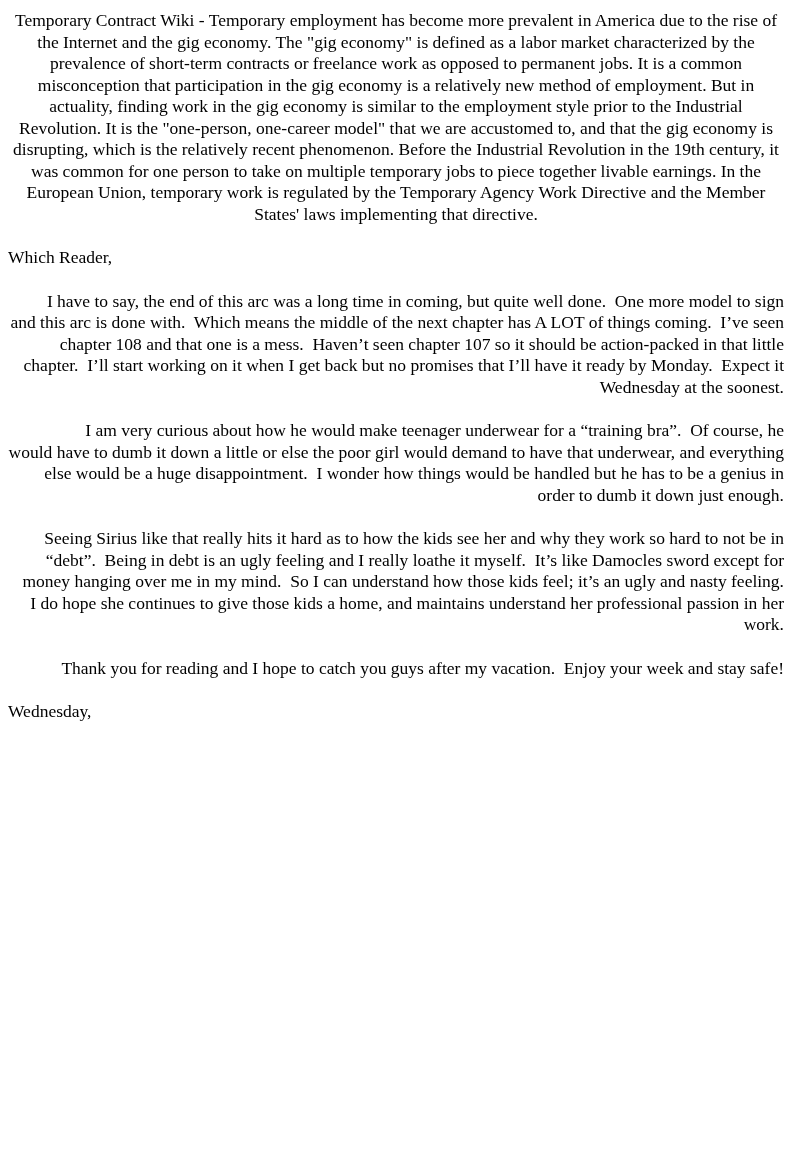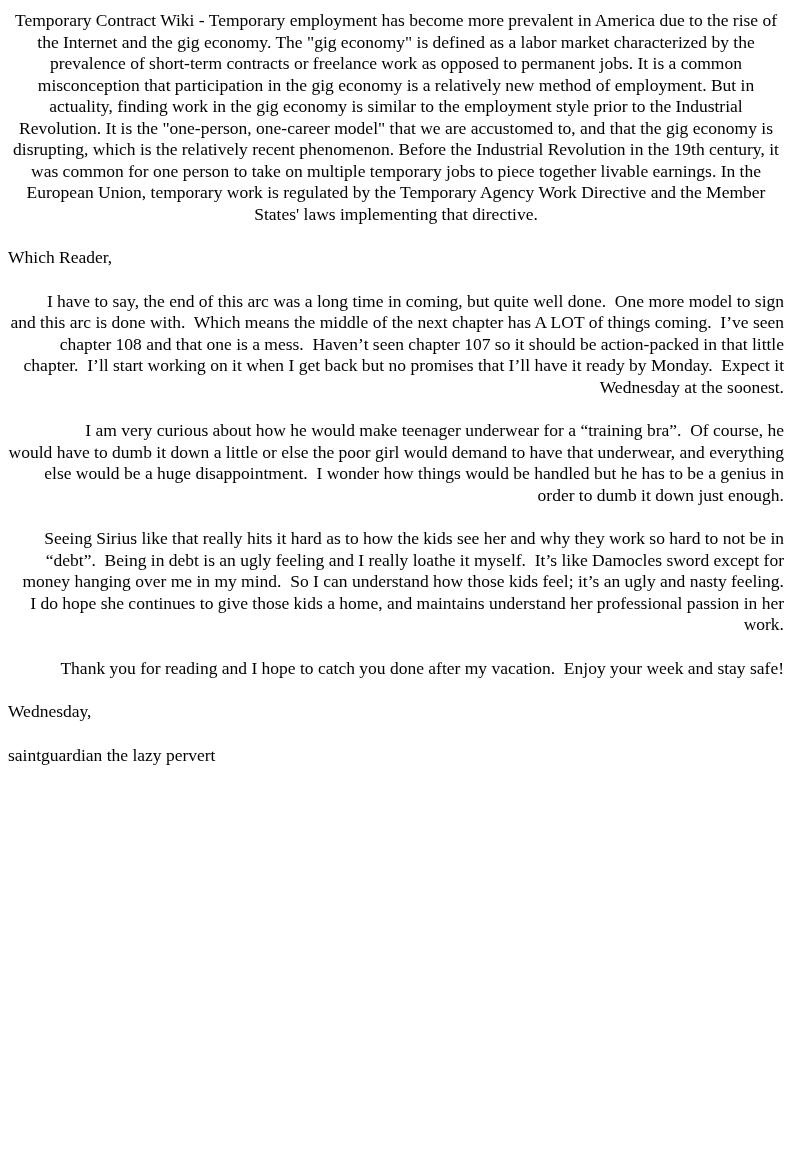--- a/index.html
+++ b/index.html
@@ -50,19 +50,18 @@
 
   <p class="salutation">Which Reader,</p>
 
   <p class="body-paragraph">I have to say, the end of this arc was a long time in coming, but quite well done.  One more model to sign and this arc is done with.  Which means the middle of the next chapter has A LOT of things coming.  I’ve seen chapter 108 and that one is a mess.  Haven’t seen chapter 107 so it should be action-packed in that little chapter.  I’ll start working on it when I get back but no promises that I’ll have it ready by Monday.  Expect it
 Wednesday at the soonest.</p>
 
   <p class="body-paragraph">I am very curious about how he would make teenager underwear for a “training bra”.  Of course, he would have to dumb it down a little or else the poor girl would demand to have that underwear, and everything else would be a huge disappointment.  I wonder how things would be handled but he has to be a genius in order to dumb it down just enough.</p>
 
   <p class="body-paragraph">Seeing Sirius like that really hits it hard as to how the kids see her and why they work so hard to not be in “debt”.  Being in debt is an ugly feeling and I really loathe it myself.  It’s like Damocles sword except for money hanging over me in my mind.  So I can understand how those kids feel; it’s an ugly and nasty feeling.  I do hope she continues to give those kids a home, and maintains understand her professional passion in her work.</p>
 
-  <p class="body-paragraph">Thank you for reading and I hope to catch you done after my vacation.  Enjoy your week and stay safe!</p>
+  <p class="body-paragraph">Thank you for reading and I hope to catch you guys after my vacation.  Enjoy your week and stay safe!</p>
 
   <p class="closing">Wednesday,</p>
 
-  <p class="signature">saintguardian the lazy pervert</p>
 
 </div>
 
 </body></html>

